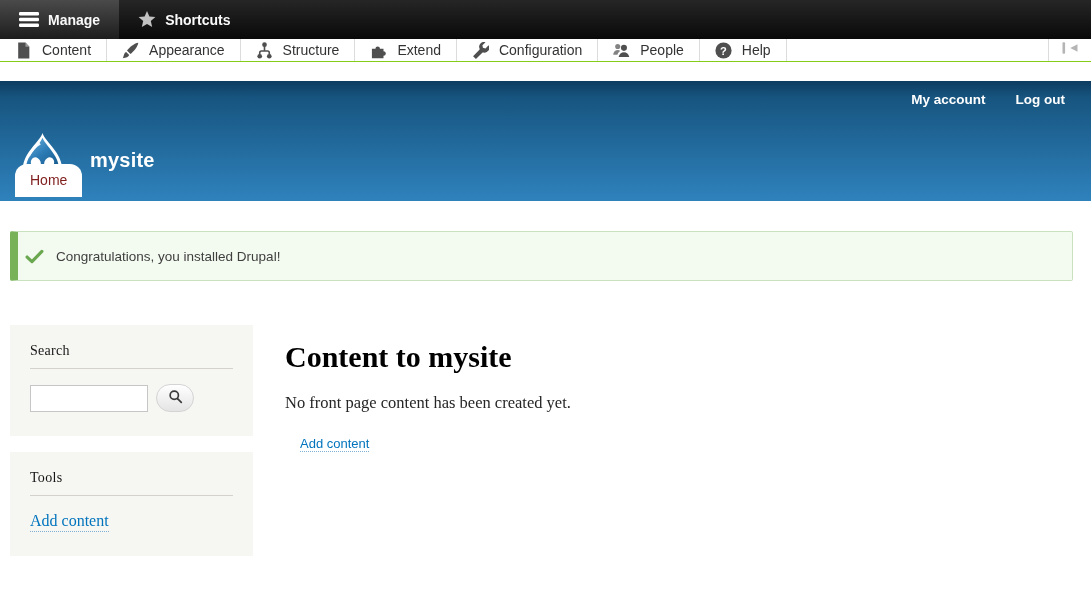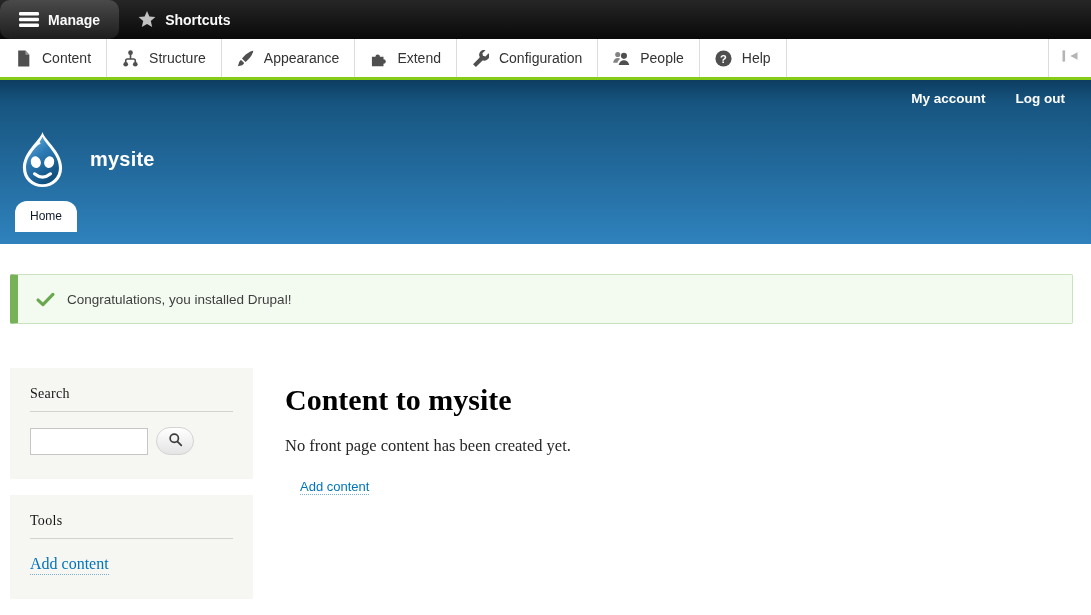--- a/index.html
+++ b/index.html
@@ -12,72 +12,73 @@
 
   
   .topbar {
     height:39px; background:linear-gradient(#262626,#090909);
     display:flex; align-items:stretch; color:#fff;
   }
   .topbar-item {
     display:flex; align-items:center; gap:9px; padding:0 19px;
     font-size:14px; font-weight:bold; color:#fafafa; cursor:pointer;
   }
-  .topbar-item.active { background:linear-gradient(#4a4a4a,#1d1d1d);border-radius:10px; }
+  .topbar-item.active { background:linear-gradient(#4a4a4a,#1d1d1d); }
   .topbar-item svg { display:block; }
   .tb-icon { color:#c2c2c2; }
   .topbar-spacer { flex:1; }
 
   
   .adminbar {
-    height:41px; background:#fff; border-bottom:3px solid #84cc16;
+    height:23px; background:#fff; border-bottom:1px solid #84cc16;
     display:flex; align-items:stretch;
   }
   .admin-item {
     display:flex; align-items:center; gap:10px; padding:0 15px;
     font-size:14px; color:#333; border-right:1px solid #dcdcdc; cursor:pointer;
     white-space:nowrap;
   }
   .aicon { width:17px; height:17px; color:#4f4f4f; flex:none; }
   .aicon svg { width:100%; height:100%; display:block; fill:currentColor; }
   .admin-spacer { flex:1; }
   .collapse-btn {
     width:43px; border-left:1px solid #dcdcdc;
     display:flex; align-items:center; justify-content:center; cursor:pointer;
     color:#b5b5b5;
   }
 
   
   .site-header {
-    height:164px; position:relative; color:#fff;
+    height:120px; position:relative; color:#fff;
     background:linear-gradient(180deg,#0d3c60 0%,#175580 14%,#2f82bd 100%);
+    margin-top:19px;
   }
   .secondary-links {
     position:absolute; top:11px; right:26px; display:flex; gap:30px;
   }
   .secondary-links a {
     color:#fff; text-decoration:none; font-size:13.5px; font-weight:bold;
   }
   .branding {
     position:absolute; top:51px; left:14px;
     display:flex; align-items:center; gap:19px;
   }
   .site-logo { width:57px; height:57px; }
   .site-name { font-size:20px; font-weight:600; color:#fff; letter-spacing:.2px; }
   .home-tab {
-    position:absolute; bottom:12px; left:15px; background:#fff; color:#0f172a;
-    border-radius:12px 12px 0 0; padding:8px 15px 9px; font-size:12px; cursor:pointer;
+    position:absolute; bottom:4px; left:15px; background:#fff; color:#7f1d1d;
+    border-radius:12px 12px 0 0; padding:8px 15px 9px; font-size:14px; cursor:pointer;
   }
 
   
   .status-message {
     margin:30px 18px 0 10px; height:50px;
     background:#f3faef; border:1px solid #c9e1bd; border-left:8px solid #77b259;
     border-radius:2px; display:flex; align-items:center; gap:12px;
-    padding-left:18px; font-size:13.5px; color:#3f3f3f;
+    padding-left:7px; font-size:13.5px; color:#3f3f3f;
   }
   .status-message svg { flex:none; display:block; }
 
   
   .layout { display:flex; margin:44px 18px 0 10px; align-items:flex-start; }
   .sidebar { width:243px; flex:none; display:flex; flex-direction:column; gap:16px; }
   .block { background:#f6f6f2; padding:18px 20px 24px; }
   .block-title {
     font-family:"Liberation Serif","DejaVu Serif",serif;
     font-size:14px; font-weight:normal; color:#161616; letter-spacing:.3px;
@@ -145,36 +146,36 @@
       <svg viewBox="0 0 16 16">
           <path d="M3 .5h6.8l3.7 3.9V15.5H3z"></path>
           <path d="M9.8.5l3.7 3.9H9.8z" fill="#9a9a9a"></path>
         </svg>
     </span>
     <span>Content</span>
   </div>
   <div class="admin-item">
     <span class="aicon">
       <svg viewBox="0 0 16 16">
+          <path d="M15.3.7C12 1 7.1 4.7 4.7 8.1l3.2 3.2C11.3 8.8 15 4 15.3.7z"></path>
+          <path d="M3.9 9.3l2.9 2.9c-.8 1.7-2.6 2.7-6.1 3 1-1.1.7-4.7 3.2-5.9z"></path>
+        </svg>
+    </span>
+    <span>Appearance</span>
+  </div>
+  <div class="admin-item">
+    <span class="aicon">
+      <svg viewBox="0 0 16 16">
           <path d="M8 3.5v4.5M3.5 12V10c0-.9.7-1.6 1.6-1.6h5.8c.9 0 1.6.7 1.6 1.6v2" fill="none" stroke="currentColor" stroke-width="1.5"></path>
           <circle cx="8" cy="2.5" r="2.2"></circle>
           <circle cx="3.5" cy="13.4" r="2.2"></circle>
           <circle cx="12.5" cy="13.4" r="2.2"></circle>
         </svg>
     </span>
     <span>Structure</span>
-  </div>
-  <div class="admin-item">
-    <span class="aicon">
-      <svg viewBox="0 0 16 16">
-          <path d="M15.3.7C12 1 7.1 4.7 4.7 8.1l3.2 3.2C11.3 8.8 15 4 15.3.7z"></path>
-          <path d="M3.9 9.3l2.9 2.9c-.8 1.7-2.6 2.7-6.1 3 1-1.1.7-4.7 3.2-5.9z"></path>
-        </svg>
-    </span>
-    <span>Appearance</span>
   </div>
   <div class="admin-item">
     <span class="aicon">
       <svg viewBox="0 0 16 16">
           <path d="M1.8 6.4h3.3a2.15 2.15 0 1 1 4.3 0h3.3v8.8H1.8z"></path>
           <circle cx="12.7" cy="10.8" r="2.15"></circle>
         </svg>
     </span>
     <span>Extend</span>
   </div>

